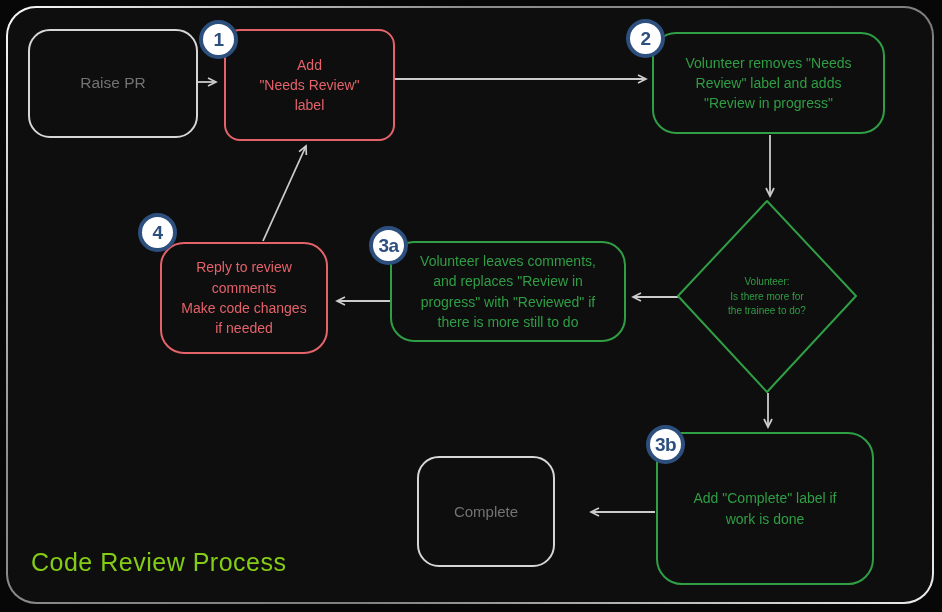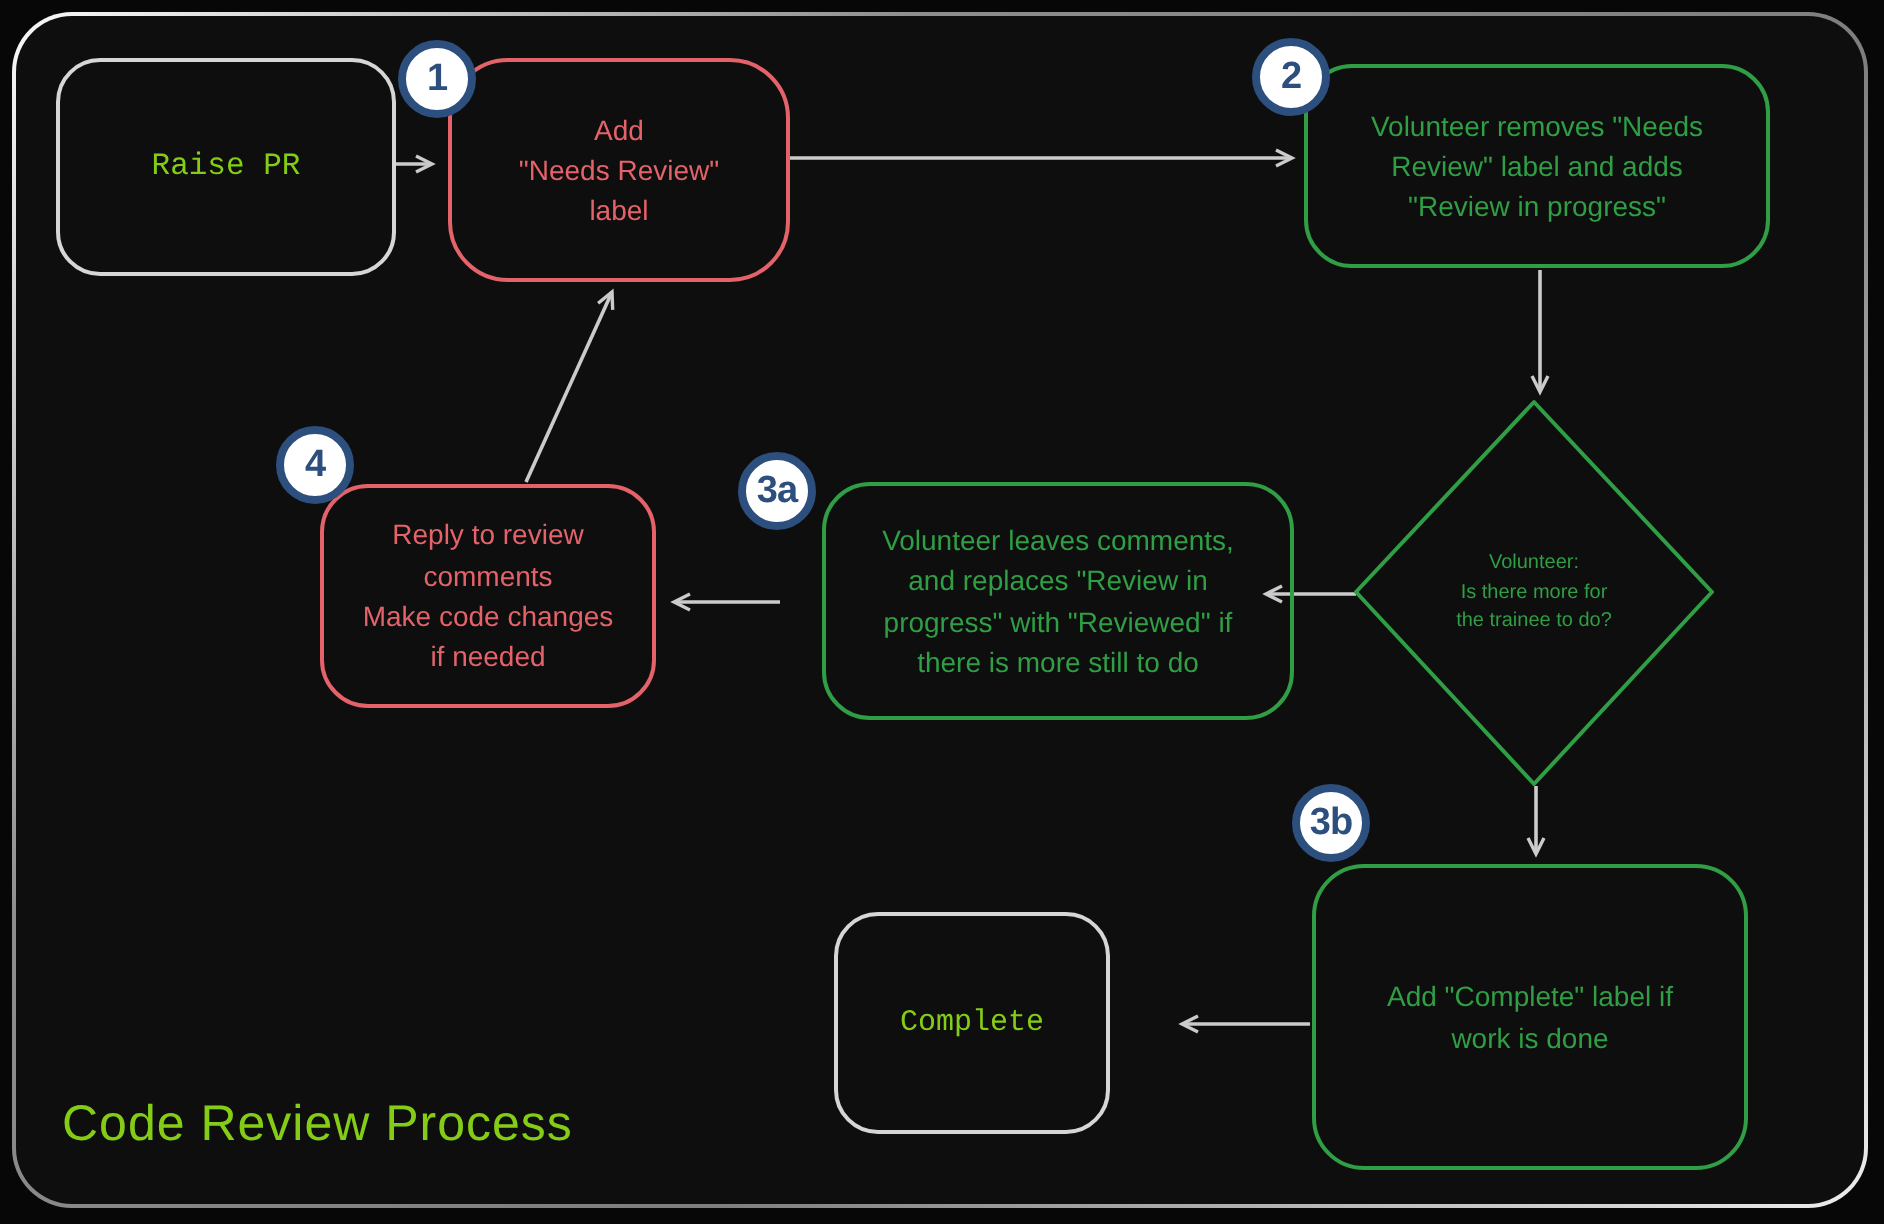--- a/index.html
+++ b/index.html
@@ -27,25 +27,25 @@
   .wires .diamond { stroke: var(--green, #2f9e44); stroke-width: 2; fill: none; stroke-linejoin: round; }
   
   .node {
     position: absolute; box-sizing: border-box; z-index: 2;
     display: flex; align-items: center; justify-content: center;
     text-align: center; white-space: pre-line;
     font-size: 14px; line-height: 1.45; padding: 6px;
   }
   .node.red   { border: 2px solid var(--red, #e4626a);   color: var(--red, #e4626a); }
   .node.green { border: 2px solid var(--green, #2f9e44); color: var(--green, #2f9e44); }
-  .node.neutral { border: 2px solid var(--neutral, #d6d6d6); color: #84cc16; font-family: Liberation Mono, monospace; }
+  .node.neutral { border: 2px solid var(--neutral, #d6d6d6); color: #737373; }
   #node-raise-pr { left: 28px;  top: 29px;  width: 170px; height: 109px; border-radius: 22px; font-size: 15.5px; }
-  #node-step1    { left: 224px; top: 29px;  width: 171px; height: 112px; border-radius: 30px; }
+  #node-step1    { left: 224px; top: 29px;  width: 171px; height: 112px; border-radius: 16px; }
   #node-step2    { left: 652px; top: 32px;  width: 233px; height: 102px; border-radius: 24px; }
-  #node-step3a   { left: 390px; top: 241px; width: 236px; height: 119px; border-radius: 24px; margin-left: 21px; }
+  #node-step3a   { left: 390px; top: 241px; width: 236px; height: 101px; border-radius: 24px; }
   #node-step4    { left: 160px; top: 242px; width: 168px; height: 112px; border-radius: 24px; text-align: center; }
   #node-step3b   { left: 656px; top: 432px; width: 218px; height: 153px; border-radius: 26px; }
   #node-complete { left: 417px; top: 456px; width: 138px; height: 111px; border-radius: 22px; font-size: 15px; }
   #decision-label {
     left: 684px; top: 253px; width: 166px; height: 88px;
     border: none; color: var(--green, #2f9e44); font-size: 10px; z-index: 2;
   }
   
   .badge {
     position: absolute; box-sizing: border-box; z-index: 3;
@@ -53,21 +53,21 @@
     background: #ffffff;
     border: 4px solid var(--badge_blue, #2d4f7e);
     color: var(--badge_blue, #2d4f7e);
     display: flex; align-items: center; justify-content: center;
     font-size: 19px; font-weight: bold; letter-spacing: -0.5px;
   }
   #badge-1  { left: 199px; top: 20px; }
   #badge-2  { left: 626px; top: 19px; }
   #badge-3a { left: 369px; top: 226px; }
   #badge-4  { left: 138px; top: 213px; }
-  #badge-3b { left: 646px; top: 392px; }
+  #badge-3b { left: 646px; top: 425px; }
   
   .title {
     position: absolute; left: 31px; top: 548px; z-index: 2;
     font-size: 25px; color: #84cc16; letter-spacing: 0.5px;
   }
 </style>
 </head>
 <body>
 
 <div class="frame">

